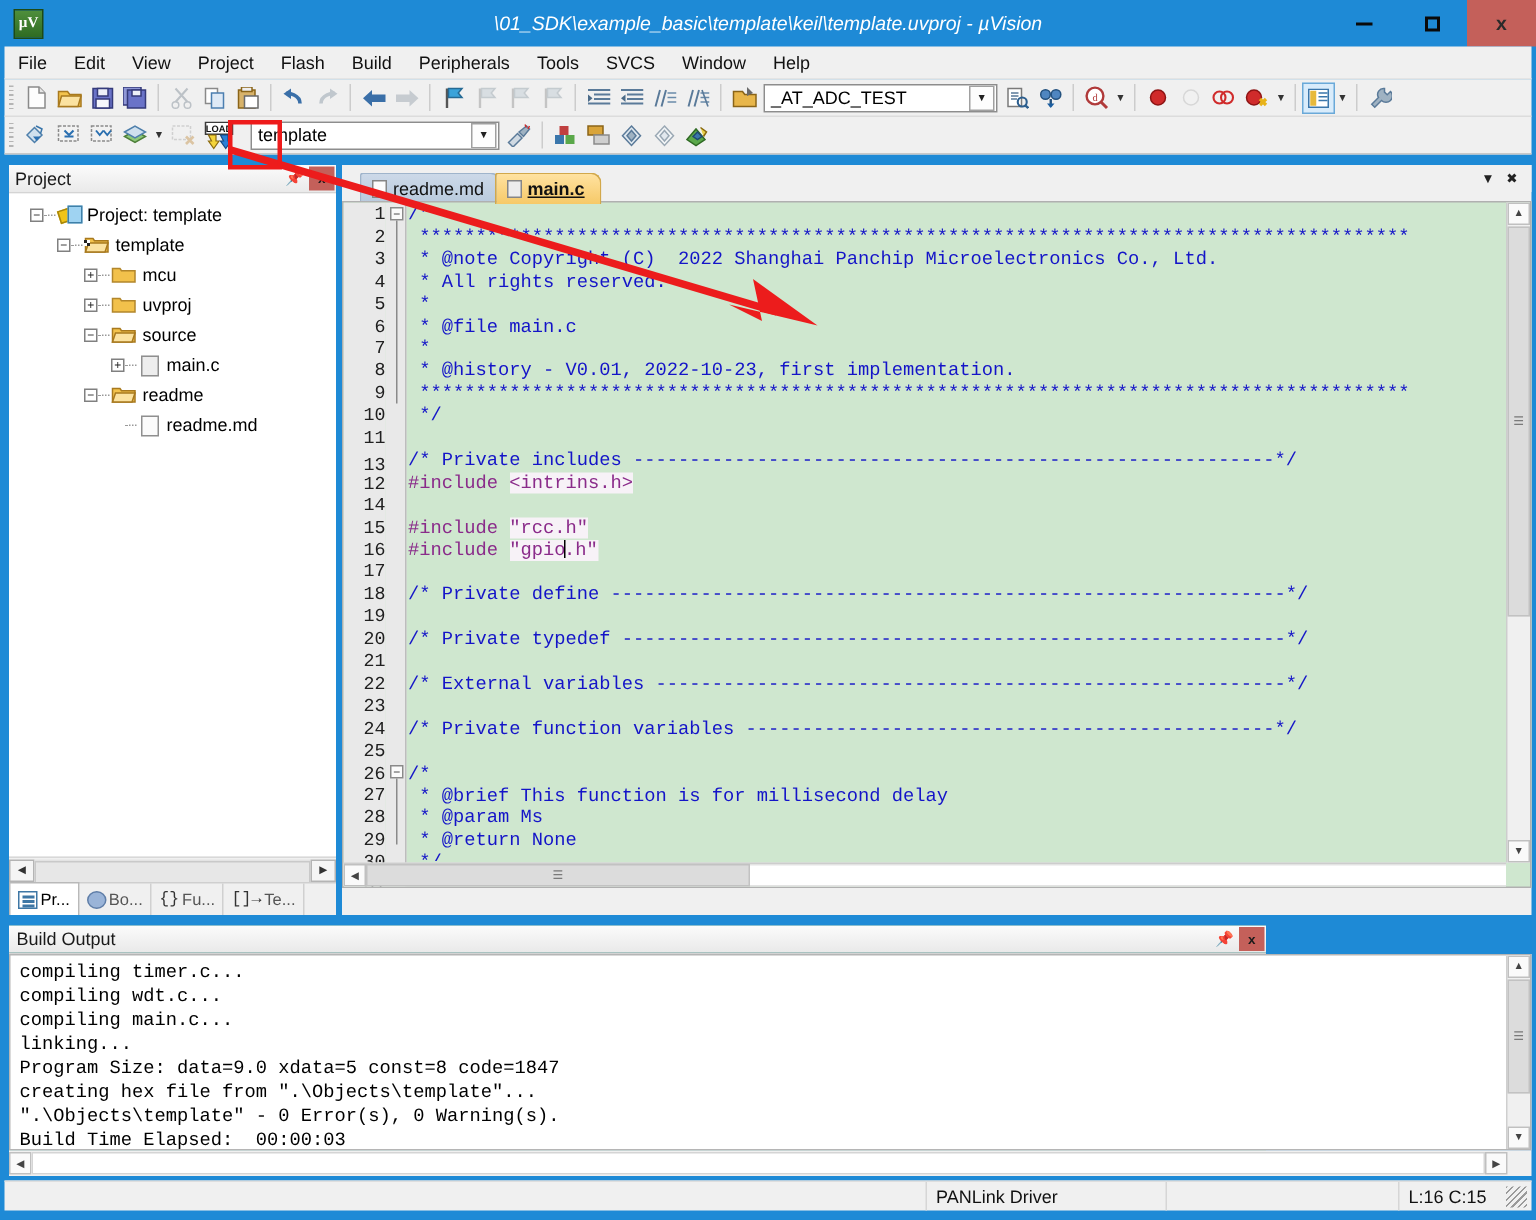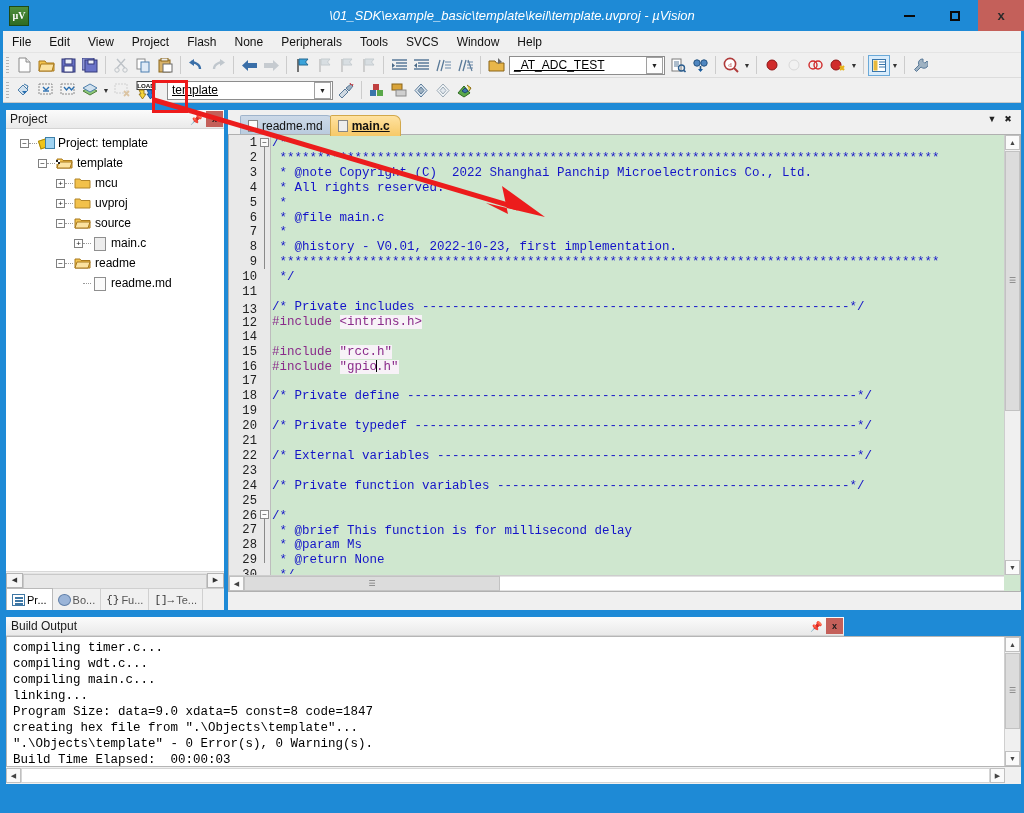--- a/index.html
+++ b/index.html
@@ -74,21 +74,21 @@
   .tb-btn.framed { background: #d9ecfb; border: 1px solid #6aa9d8; }
   .tb-btn.dis { opacity: .42; }
   .tb-caret { width: 10px; height: 21px; display:flex; align-items:center; justify-content:center;
               font-size: 7px; color: #333; }
 
   .combo {
     height: 19px; background: #fff; border: 1px solid #8d8d8d;
     display: flex; align-items: center; margin: 0 2px;
     font-size: 12px; color: #000;
   }
-  .combo .val { padding: 12px 4px; flex: 1; white-space: nowrap; overflow: hidden; text-decoration: underline; }
+  .combo .val { padding: 12px 4px; flex: 1; white-space: nowrap; overflow: hidden; }
   .combo .arrow {
     width: 17px; height: 17px; margin: 0 1px;
     border: 1px solid #a0a0a0; background: #fdfdfd;
     display: flex; align-items: center; justify-content: center;
     font-size: 7px; color: #222;
   }
   .combo-target { width: 166px; }
   .combo-find { width: 156px; }
 
   
@@ -331,21 +331,21 @@
       <div class="win-btn close">x</div>
     </div>
   </div>
 
   <div class="menubar">
     <div class="menu-item">File</div>
     <div class="menu-item">Edit</div>
     <div class="menu-item">View</div>
     <div class="menu-item">Project</div>
     <div class="menu-item">Flash</div>
-    <div class="menu-item">None</div>
+    <div class="menu-item">Build</div>
     <div class="menu-item">Peripherals</div>
     <div class="menu-item">Tools</div>
     <div class="menu-item">SVCS</div>
     <div class="menu-item">Window</div>
     <div class="menu-item">Help</div>
   </div>
 
   <div class="toolbar row1">
     <div class="grip"></div>
 
@@ -933,14 +933,21 @@
       </div>
     </div>
     <div class="build-hsb">
       <div class="vsb-arrow">◀</div>
       <div class="sb-track" style="background:#fff;border:1px solid #d5d5d5;"></div>
       <div class="vsb-arrow">▶</div>
       <div style="width:16px;"></div>
     </div>
   </div>
 
+  <div class="statusbar">
+    <div class="st-cell" style="width:615px;"></div>
+    <div class="st-cell" style="width:160px;">PANLink Driver</div>
+    <div class="st-cell" style="width:155px;"></div>
+    <div class="st-cell" style="border-right:none;">L:16 C:15</div>
+    <div class="st-grip"></div>
+  </div>
 
 </div>
 
 </body></html>

